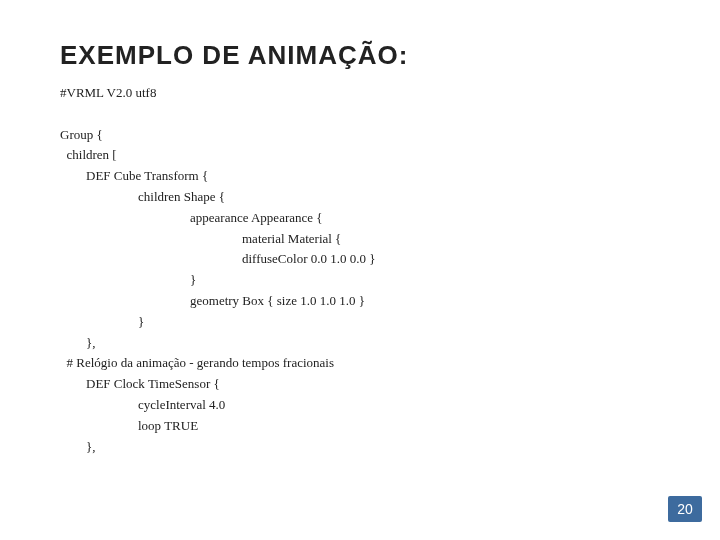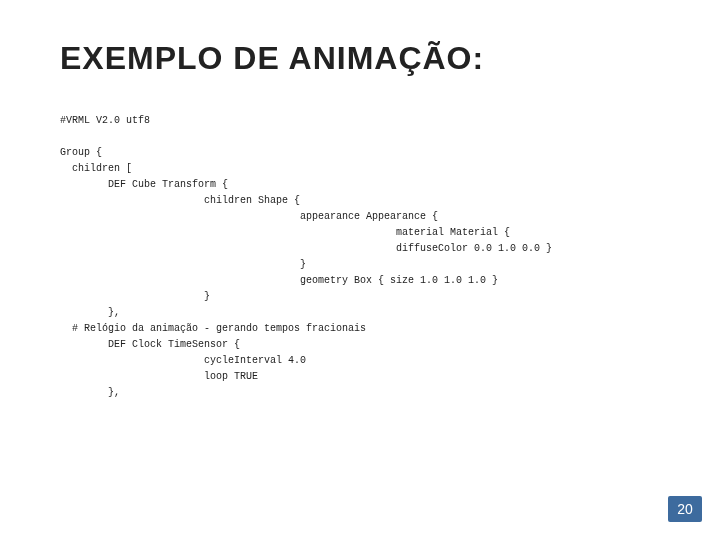--- a/index.html
+++ b/index.html
@@ -18,31 +18,31 @@
 
     .slide {
       width: 720px;
       height: 540px;
       background: #ffffff;
       position: relative;
       padding: 40px 60px 40px 60px;
     }
 
     .slide-title {
-      font-size: 32px;
+      font-size: 26px;
       font-weight: bold;
       color: #222222;
       letter-spacing: 1px;
-      margin-bottom: 36px;
+      margin-bottom: 12px;
       font-family: Arial, sans-serif;
     }
 
     .code-block {
-      font-family: Liberation Mono, monospace;
-      font-size: 10px;
+      font-family: Liberation Serif, serif;
+      font-size: 13px;
       color: #222222;
       line-height: 1.6;
       white-space: pre;
     }
 
     .page-number {
       position: absolute;
       bottom: 18px;
       right: 18px;
       background: #3d6b9e;

